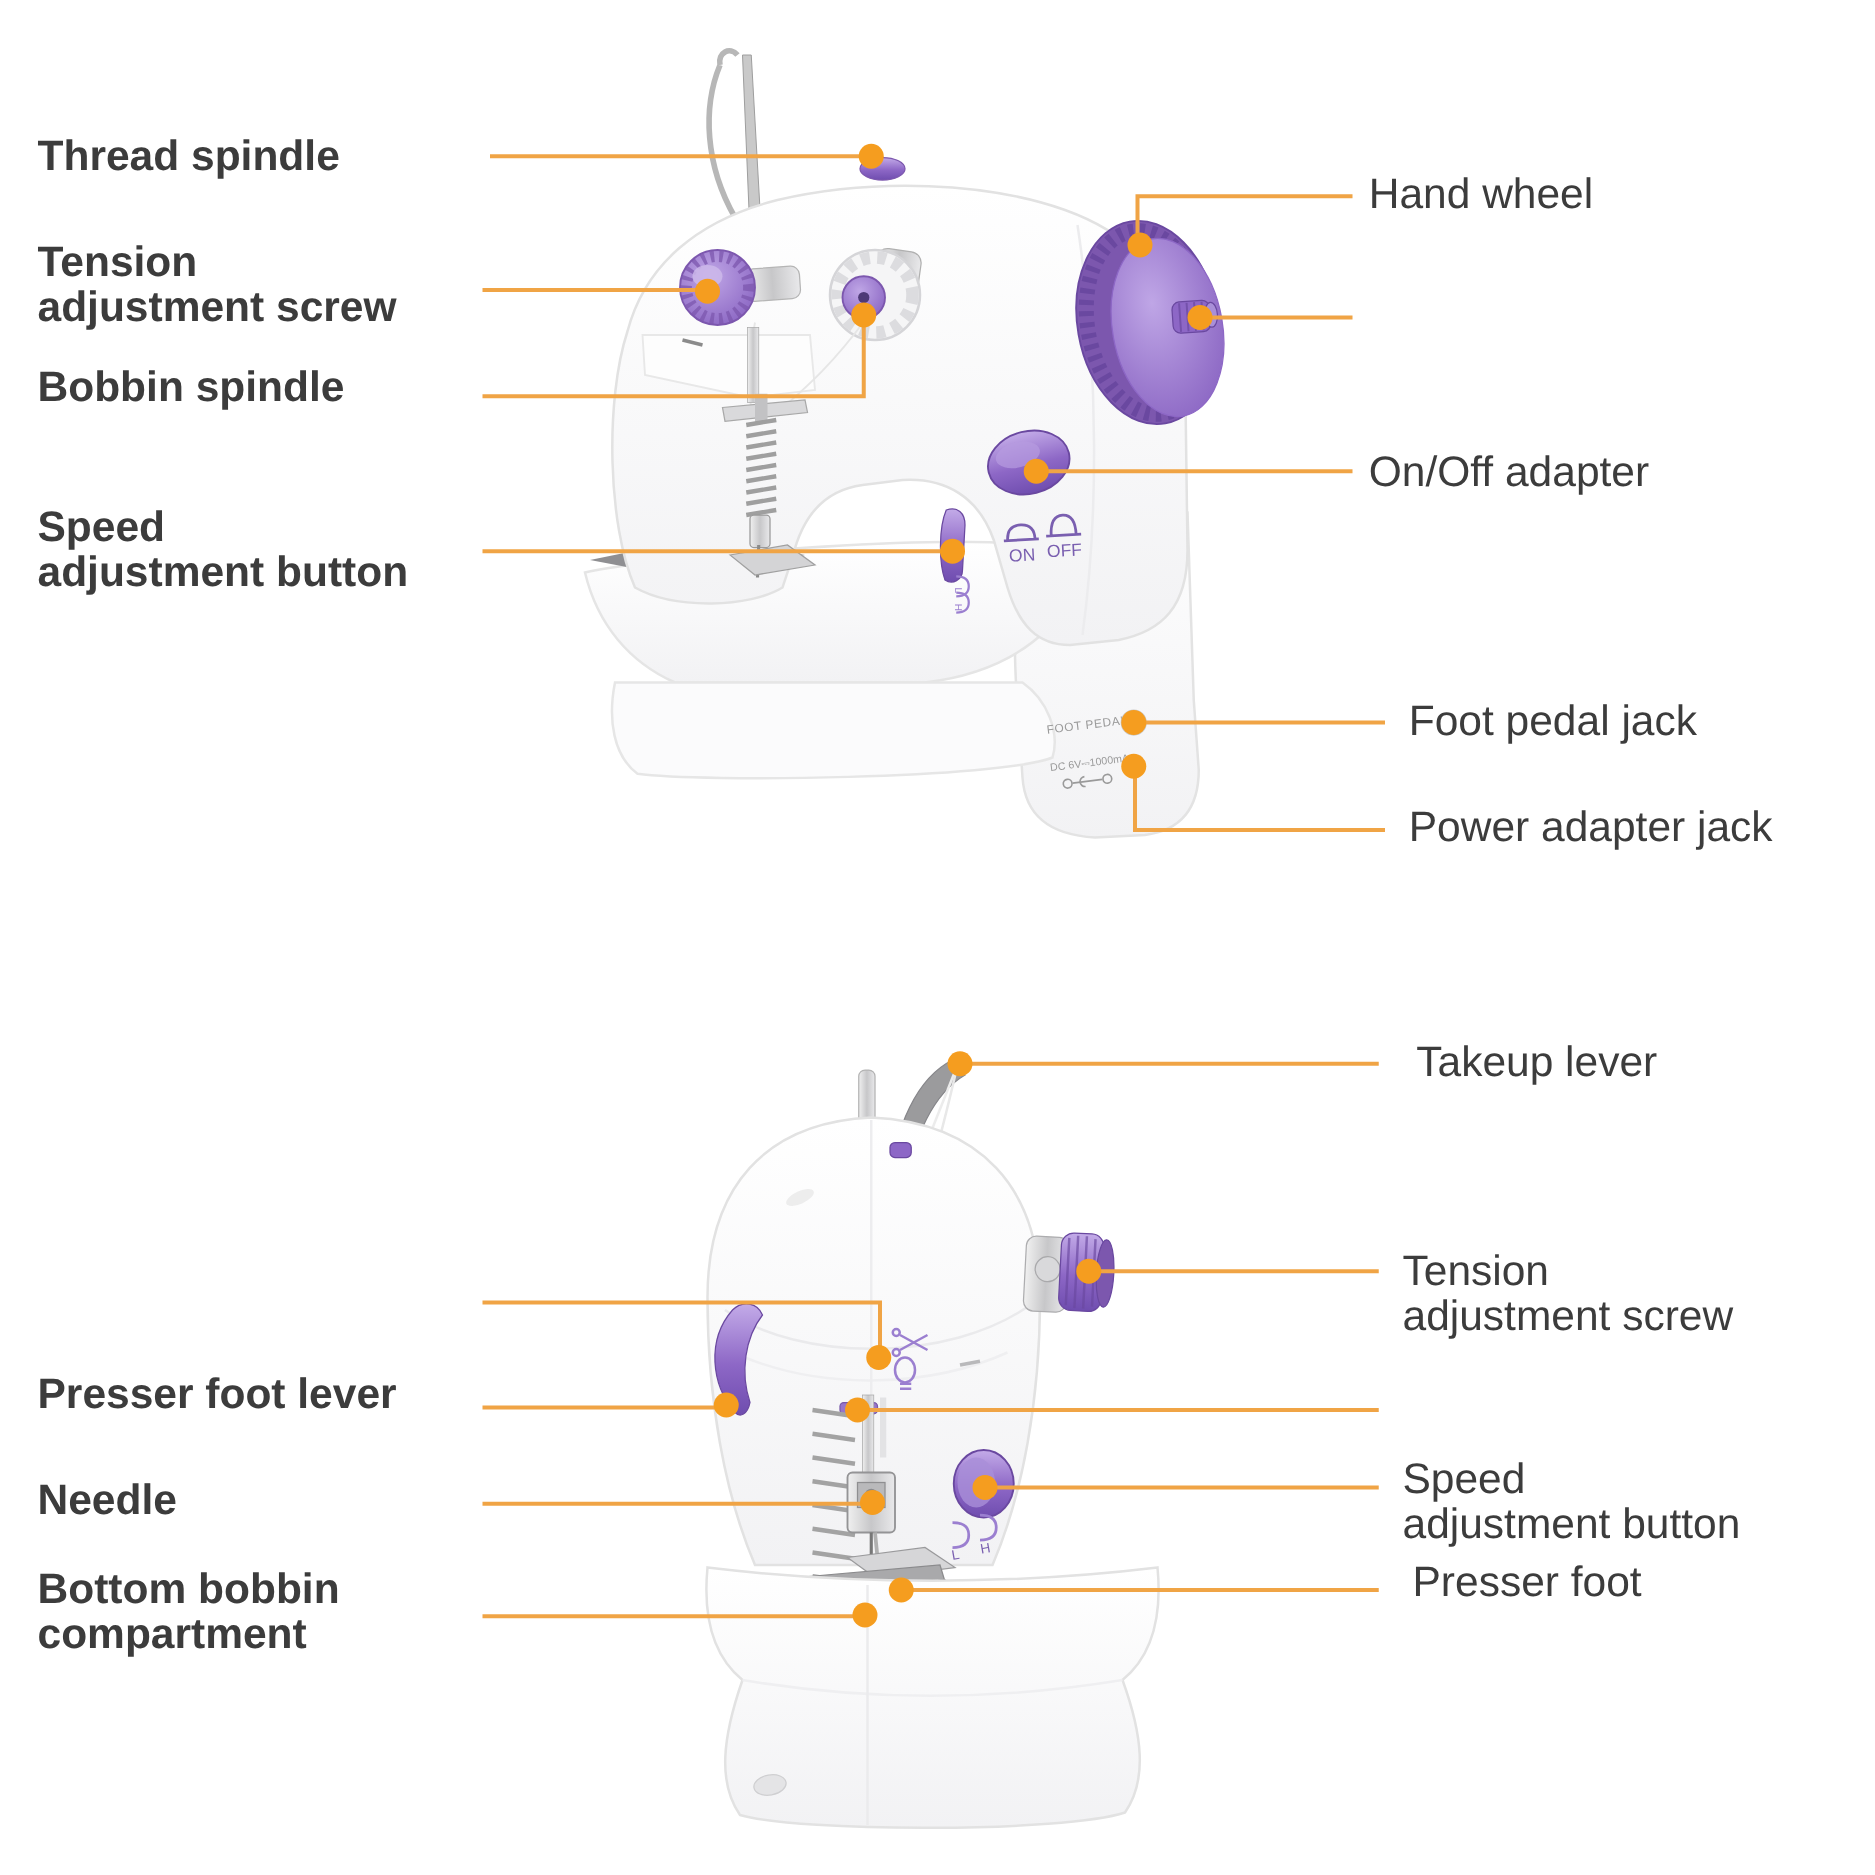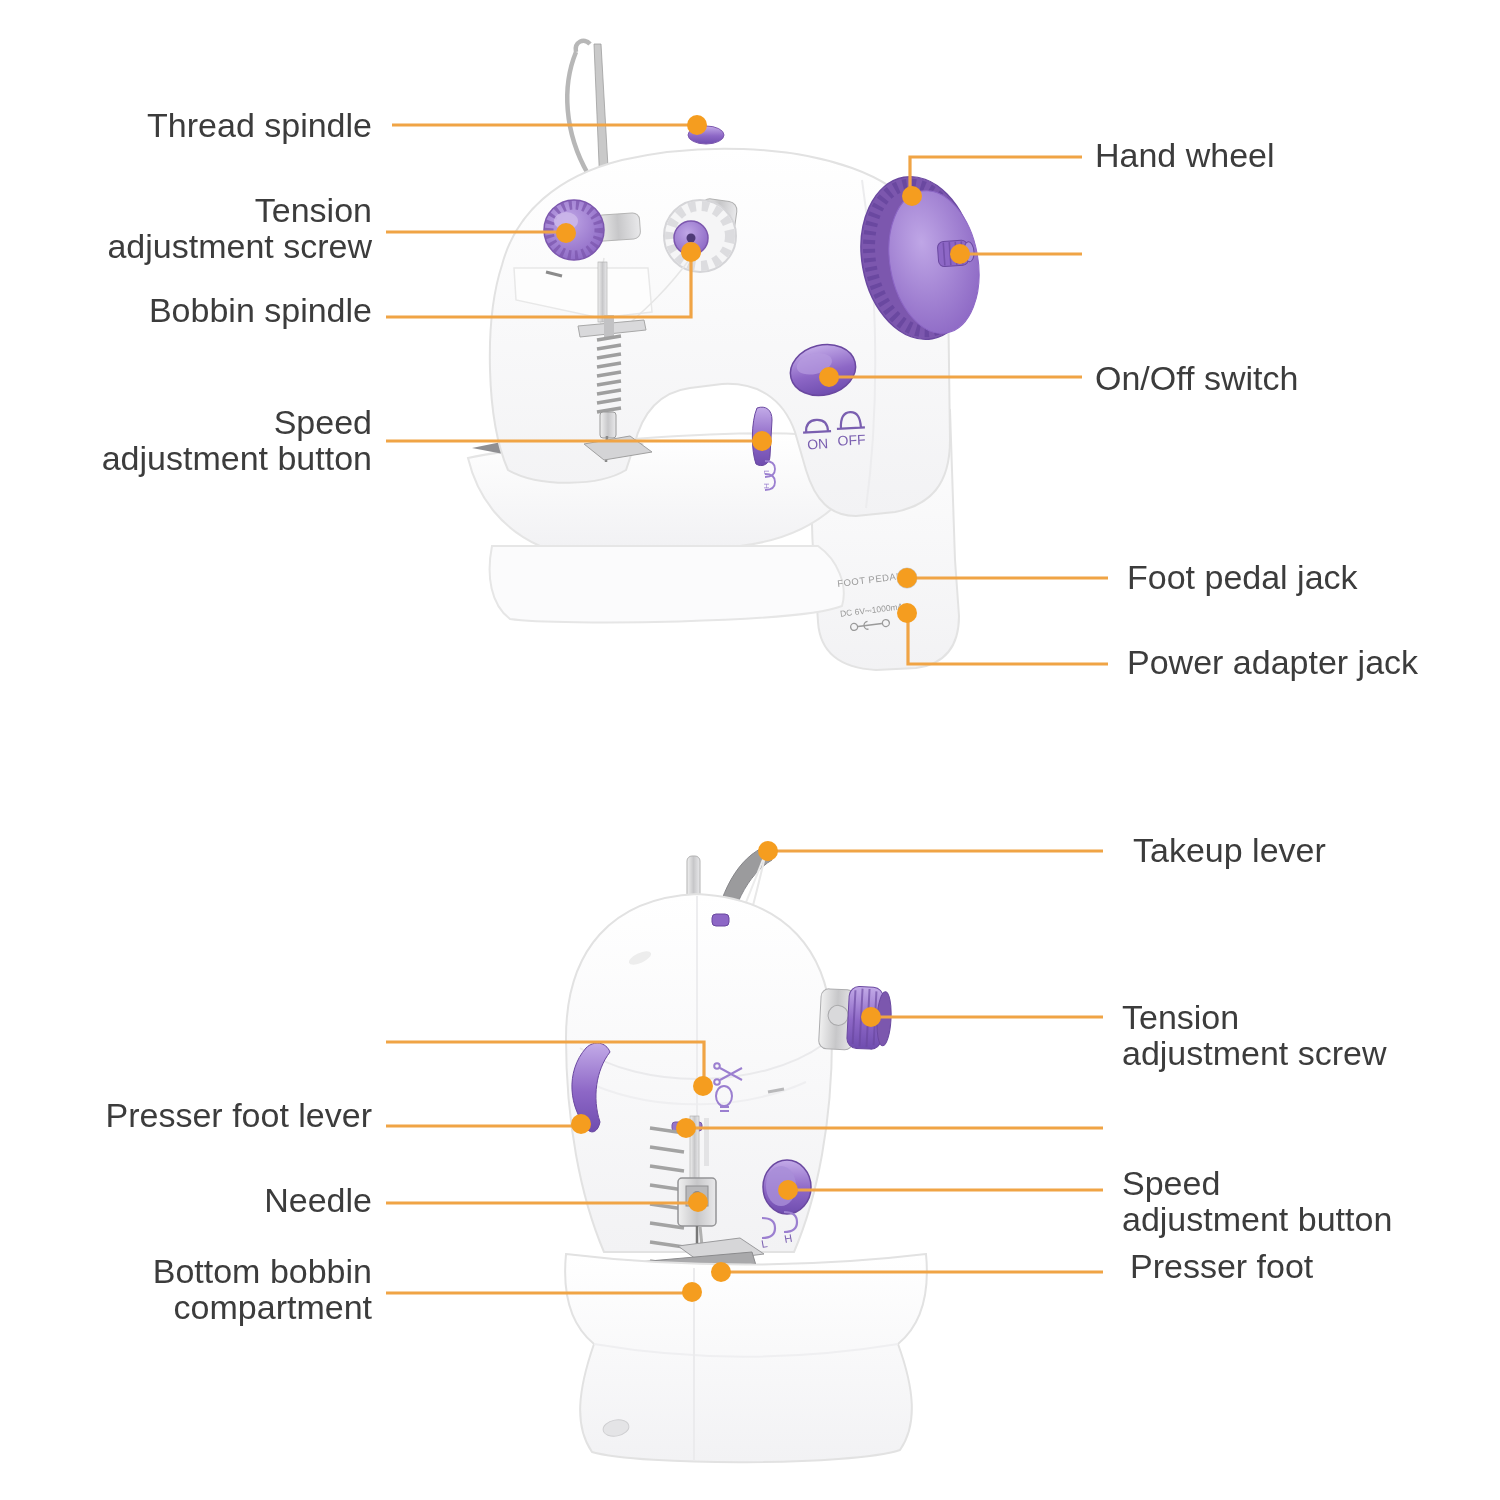--- a/index.html
+++ b/index.html
@@ -1,21 +1,21 @@
 <!DOCTYPE html>
 <html><head>
 <meta charset="utf-8">
 <style>
   html,body{margin:0;padding:0;background:#ffffff;}
   #canvas{position:relative;width:1500px;height:1500px;background:#ffffff;overflow:hidden;
           font-family:"Liberation Sans", sans-serif;}
   #art{position:absolute;left:0;top:0;width:1500px;height:1500px;}
   .label{position:absolute;color:#3c3c3c;font-size:34px;line-height:36px;
          white-space:pre-line;transform:translateY(-50%);}
-  .label.lft{left:30px;width:342px;text-align:right;}
+  .label.lft{left:30px;width:342px;text-align:left;font-weight:bold;}
   .label.rgt{text-align:left;}
 </style>
 </head>
 <body>
 
 <div id="canvas">
 
 <svg id="art" viewBox="0 0 1500 1500" xmlns="http://www.w3.org/2000/svg">
   <defs>
     <linearGradient id="bodyShade" x1="0" y1="0" x2="0" y2="1">
@@ -223,21 +223,21 @@
   </g>
 </svg>
 
 <div class="label lft" style="top:125px">Thread spindle</div>
 <div class="label lft" style="top:228px">Tension
 adjustment screw</div>
 <div class="label lft" style="top:310px">Bobbin spindle</div>
 <div class="label lft" style="top:440px">Speed
 adjustment button</div>
 <div class="label rgt" style="left:1095px;top:155px">Hand wheel</div>
-<div class="label rgt" style="left:1095px;top:378px">On/Off switch</div>
+<div class="label rgt" style="left:1095px;top:378px">On/Off adapter</div>
 <div class="label rgt" style="left:1127px;top:577px">Foot pedal jack</div>
 <div class="label rgt" style="left:1127px;top:662px">Power adapter jack</div>
 
 <div class="label rgt" style="left:1133px;top:850px">Takeup lever</div>
 <div class="label lft" style="top:1200px">Needle</div>
 <div class="label lft" style="top:1115px">Presser foot lever</div>
 <div class="label lft" style="top:1289px">Bottom bobbin
 compartment</div>
 <div class="label rgt" style="left:1122px;top:1035px">Tension
 adjustment screw</div>

